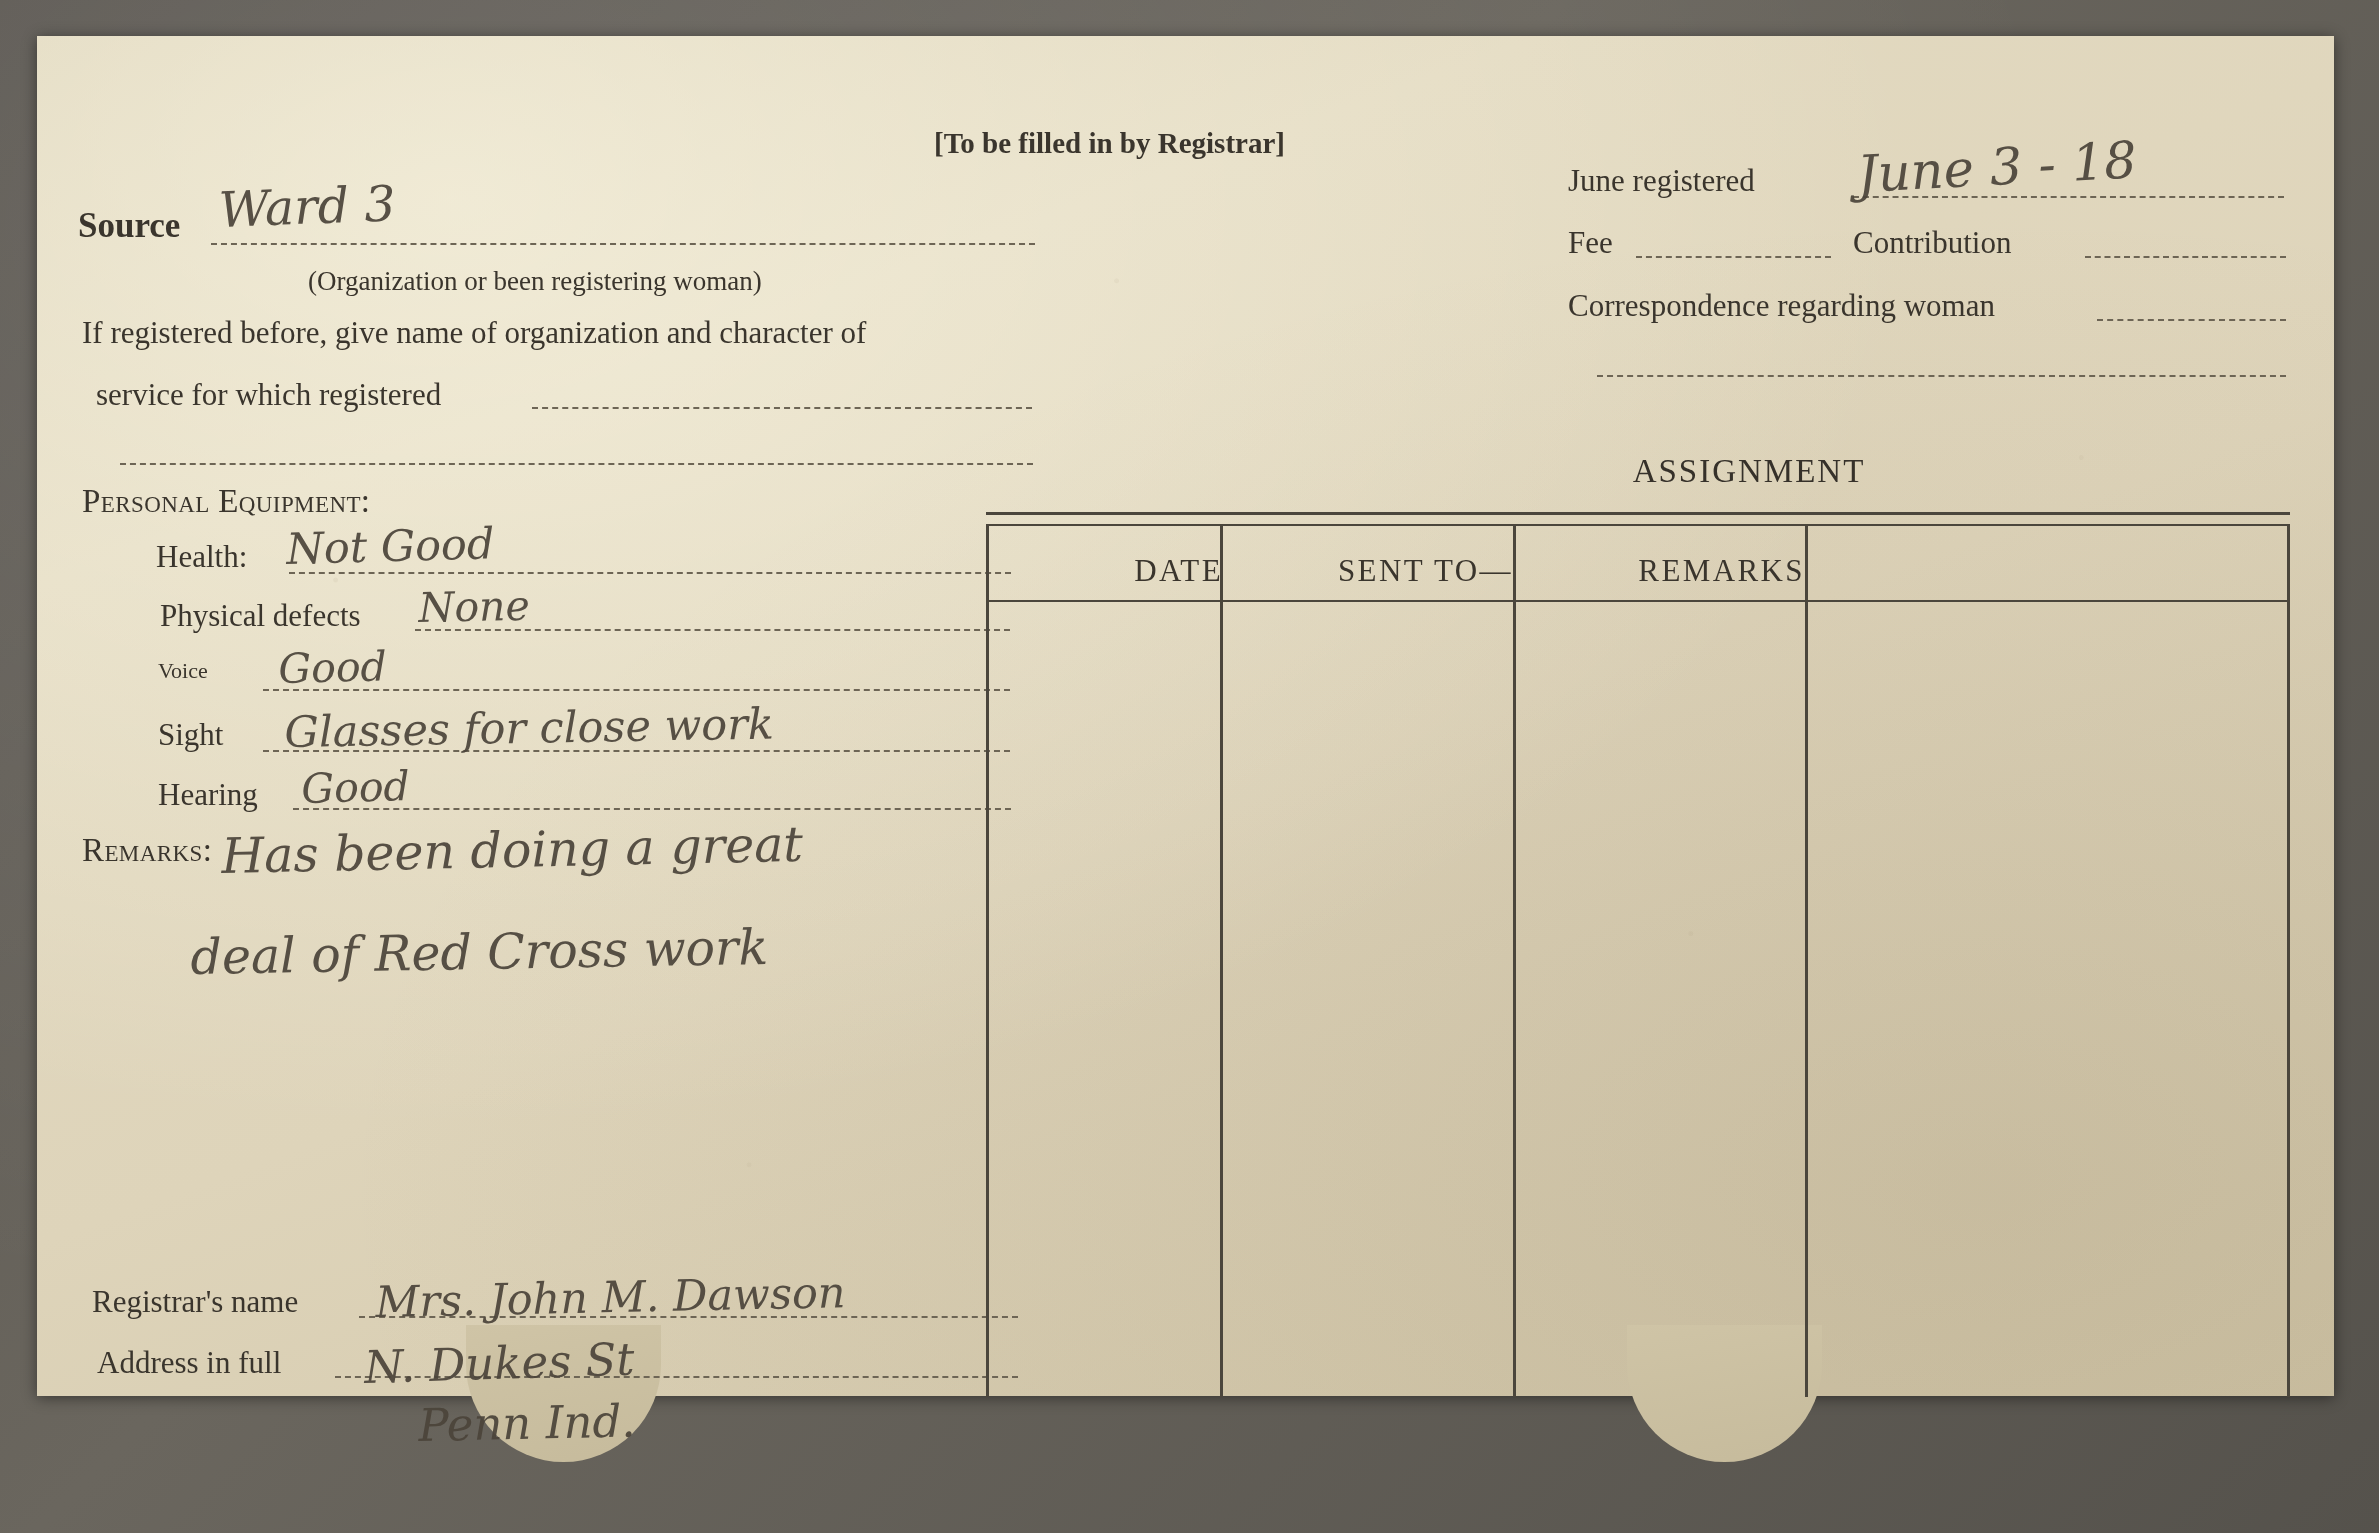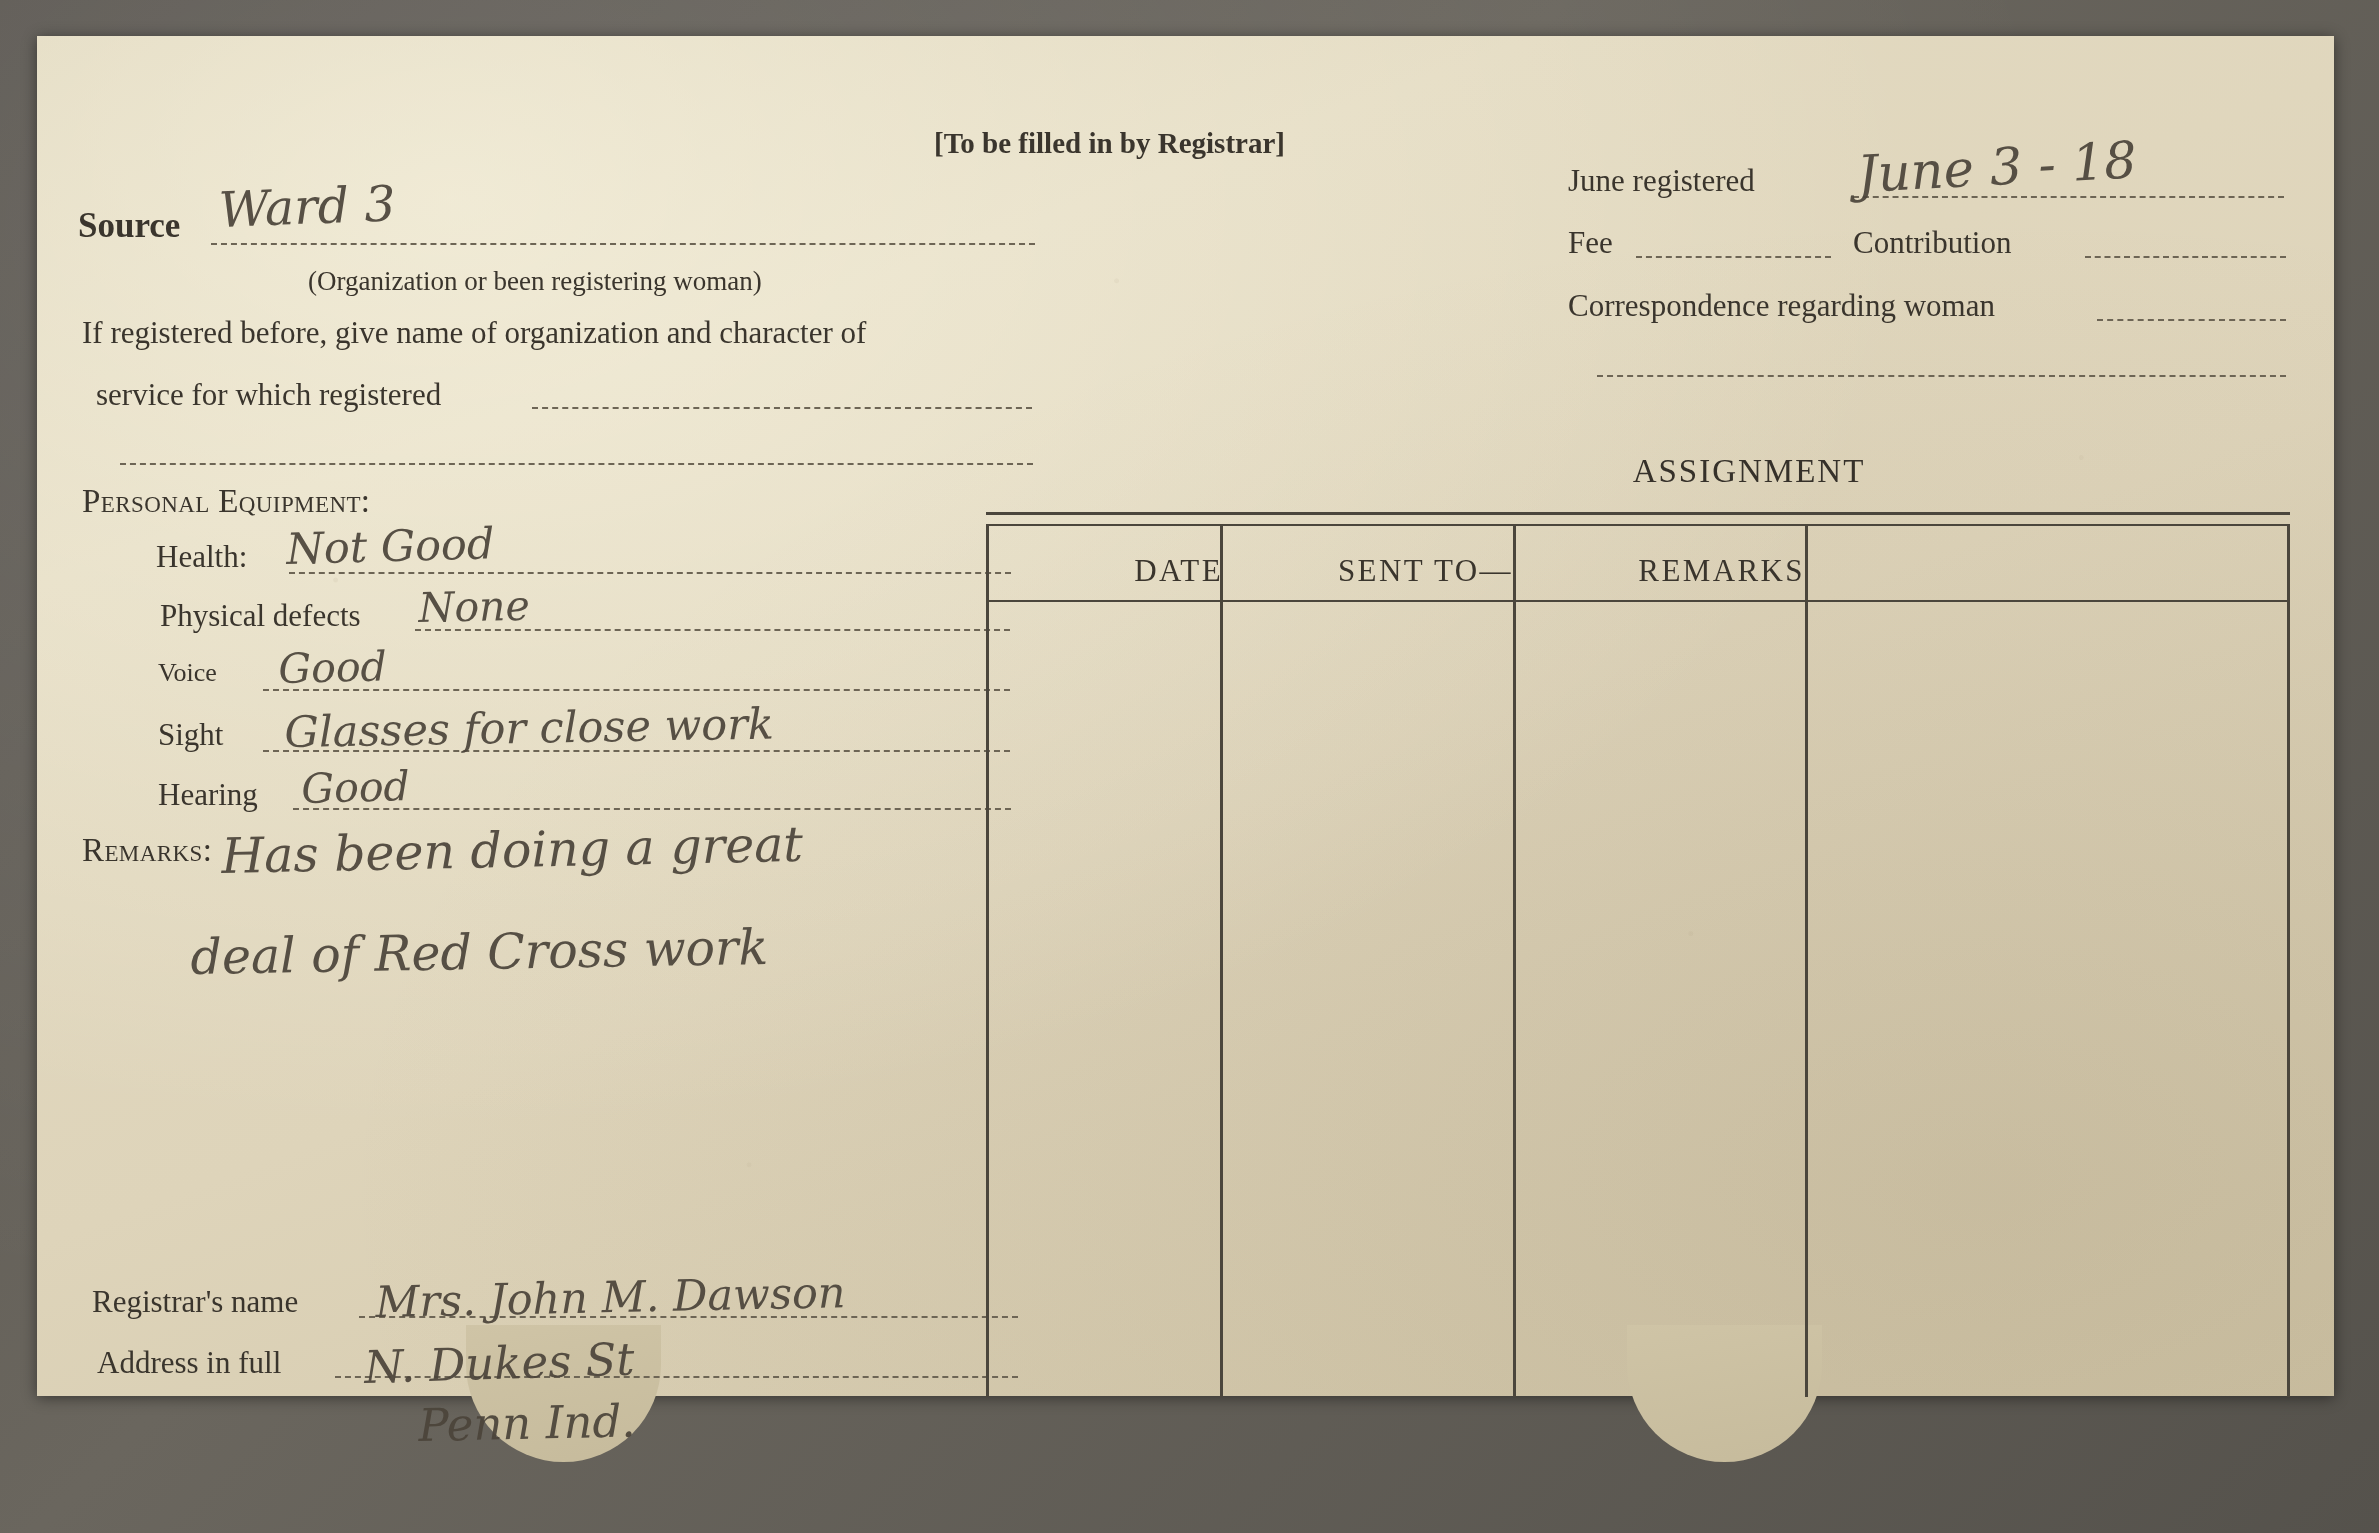--- a/index.html
+++ b/index.html
@@ -142,21 +142,21 @@
     <div class="t smallcaps" style="left:45px; top:449px; font-size:33px;">Personal Equipment:</div>
 
     <div class="t" style="left:119px; top:505px; font-size:31px;">Health:</div>
     <div class="dots" style="left:252px; top:536px; width:722px;"></div>
     <div class="hw" style="left:250px; top:488px; font-size:43px; transform:rotate(-1.6deg);">Not Good</div>
 
     <div class="t" style="left:123px; top:564px; font-size:31px;">Physical defects</div>
     <div class="dots" style="left:378px; top:593px; width:595px;"></div>
     <div class="hw" style="left:382px; top:548px; font-size:41px; transform:rotate(-1.2deg);">None</div>
 
-    <div class="t" style="left:121px; top:624px; font-size:26px;">Voice</div>
+    <div class="t" style="left:121px; top:624px; font-size:22px;">Voice</div>
     <div class="dots" style="left:226px; top:653px; width:747px;"></div>
     <div class="hw" style="left:242px; top:609px; font-size:41px; transform:rotate(-1.4deg);">Good</div>
 
     <div class="t" style="left:121px; top:683px; font-size:31px;">Sight</div>
     <div class="dots" style="left:226px; top:714px; width:747px;"></div>
     <div class="hw" style="left:248px; top:671px; font-size:43px; transform:rotate(-1deg);">Glasses for close work</div>
 
     <div class="t" style="left:121px; top:743px; font-size:31px;">Hearing</div>
     <div class="dots" style="left:256px; top:772px; width:718px;"></div>
     <div class="hw" style="left:265px; top:729px; font-size:41px; transform:rotate(-1.6deg);">Good</div>

